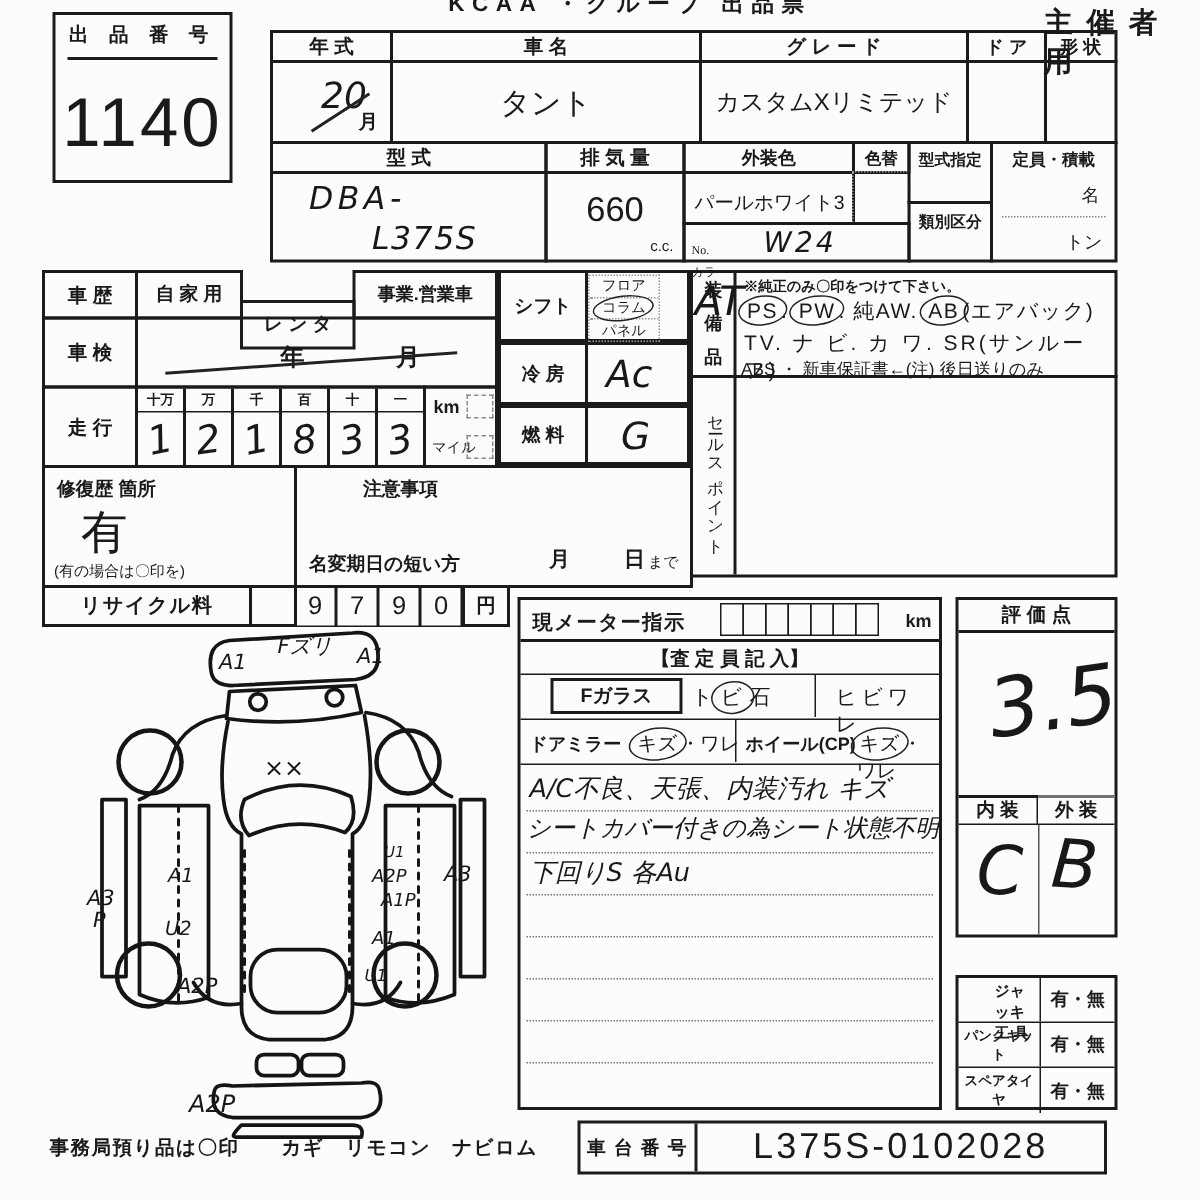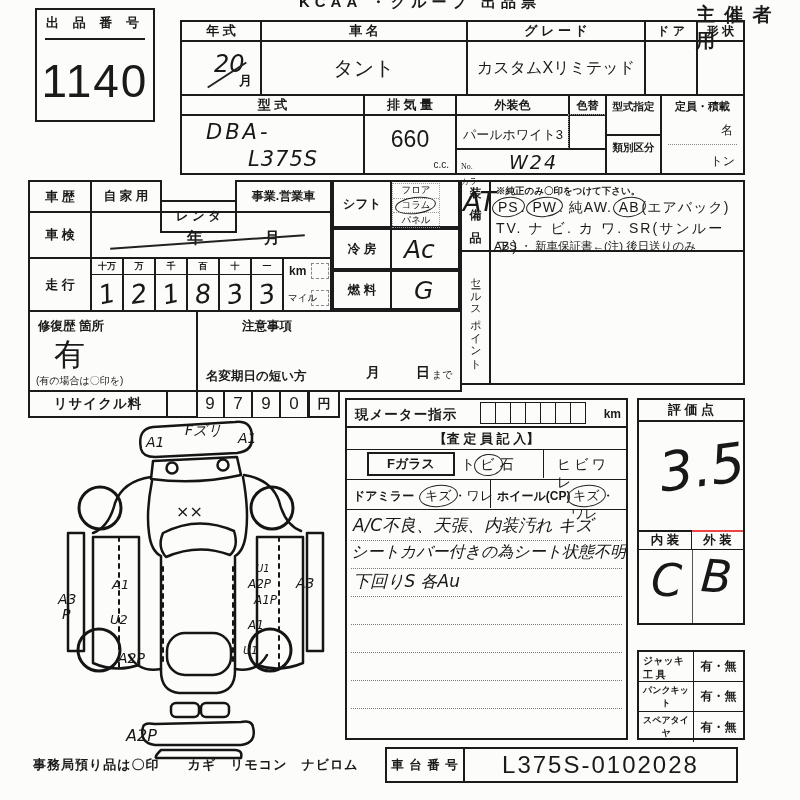--- a/index.html
+++ b/index.html
@@ -234,29 +234,29 @@
     <div class="dotl" style="left:4px;right:4px;top:308px;"></div>
     <div class="a hw" style="left:6px;top:114px;font-size:17px;white-space:nowrap;">A/C不良、天張、内装汚れ キズ</div>
     <div class="a hw" style="left:4px;top:142px;font-size:16px;white-space:nowrap;">シートカバー付きの為シート状態不明</div>
     <div class="a hw" style="left:6px;top:170px;font-size:17px;white-space:nowrap;">下回りS  各Au</div>
   </div>
 
   <div class="bx" style="left:637px;top:398px;width:108px;height:227px;">
     <div class="a ctr lbl" style="left:0;top:0;width:100%;height:22px;border-bottom:2px solid #1b1b1b;box-sizing:border-box;font-size:13px;">評  価  点</div>
     <div class="a hw" style="left:20px;top:36px;font-size:54px;transform:rotate(-8deg);">3.5</div>
     <div class="a ctr lbl" style="left:0;top:130px;width:53px;height:20px;border-top:2px solid #1b1b1b;border-bottom:1.5px solid #1b1b1b;border-right:1.5px solid #1b1b1b;box-sizing:border-box;font-size:12.5px;">内 装</div>
-    <div class="a ctr lbl" style="left:53px;top:130px;width:51px;height:20px;border-top:2px solid #ef4444;border-bottom:1.5px solid #1b1b1b;box-sizing:border-box;font-size:12.5px;">外 装</div>
+    <div class="a ctr lbl" style="left:53px;top:130px;width:51px;height:20px;border-top:2px solid #737373;border-bottom:1.5px solid #1b1b1b;box-sizing:border-box;font-size:12.5px;">外 装</div>
     <div class="a" style="left:53px;top:150px;height:73px;border-left:1px solid #555;"></div>
     <div class="a hw" style="left:12px;top:154px;font-size:45px;">C</div>
     <div class="a hw" style="left:62px;top:150px;font-size:45px;transform:rotate(4deg);">B</div>
   </div>
 
   <div class="bx" style="left:637px;top:650px;width:108px;height:90px;">
     <div class="a" style="left:0;top:0;width:100%;height:30px;border-bottom:1.5px solid #1b1b1b;box-sizing:border-box;">
-      <div class="a" style="left:0;top:0;width:55px;height:100%;border-right:1.5px solid #1b1b1b;box-sizing:border-box;padding-top:2px;">
+      <div class="a" style="left:0;top:0;width:55px;height:100%;border-right:1.5px solid #1b1b1b;box-sizing:border-box;padding-top:2px;padding-left:20px;">
         <div style="font-size:10px;font-weight:bold;padding-left:4px;">ジャッキ</div>
         <div style="font-size:10px;font-weight:bold;padding-left:4px;">工  具</div>
       </div>
       <div class="a ctr lbl" style="left:55px;top:0;right:0;height:100%;font-size:12px;">有・無</div>
     </div>
     <div class="a" style="left:0;top:30px;width:100%;height:30px;border-bottom:1.5px solid #1b1b1b;box-sizing:border-box;">
       <div class="a ctr lbl" style="left:0;top:0;width:55px;height:100%;border-right:1.5px solid #1b1b1b;box-sizing:border-box;font-size:9px;">パンクキット</div>
       <div class="a ctr lbl" style="left:55px;top:0;right:0;height:100%;font-size:12px;">有・無</div>
     </div>
     <div class="a" style="left:0;top:60px;width:100%;height:30px;box-sizing:border-box;">

